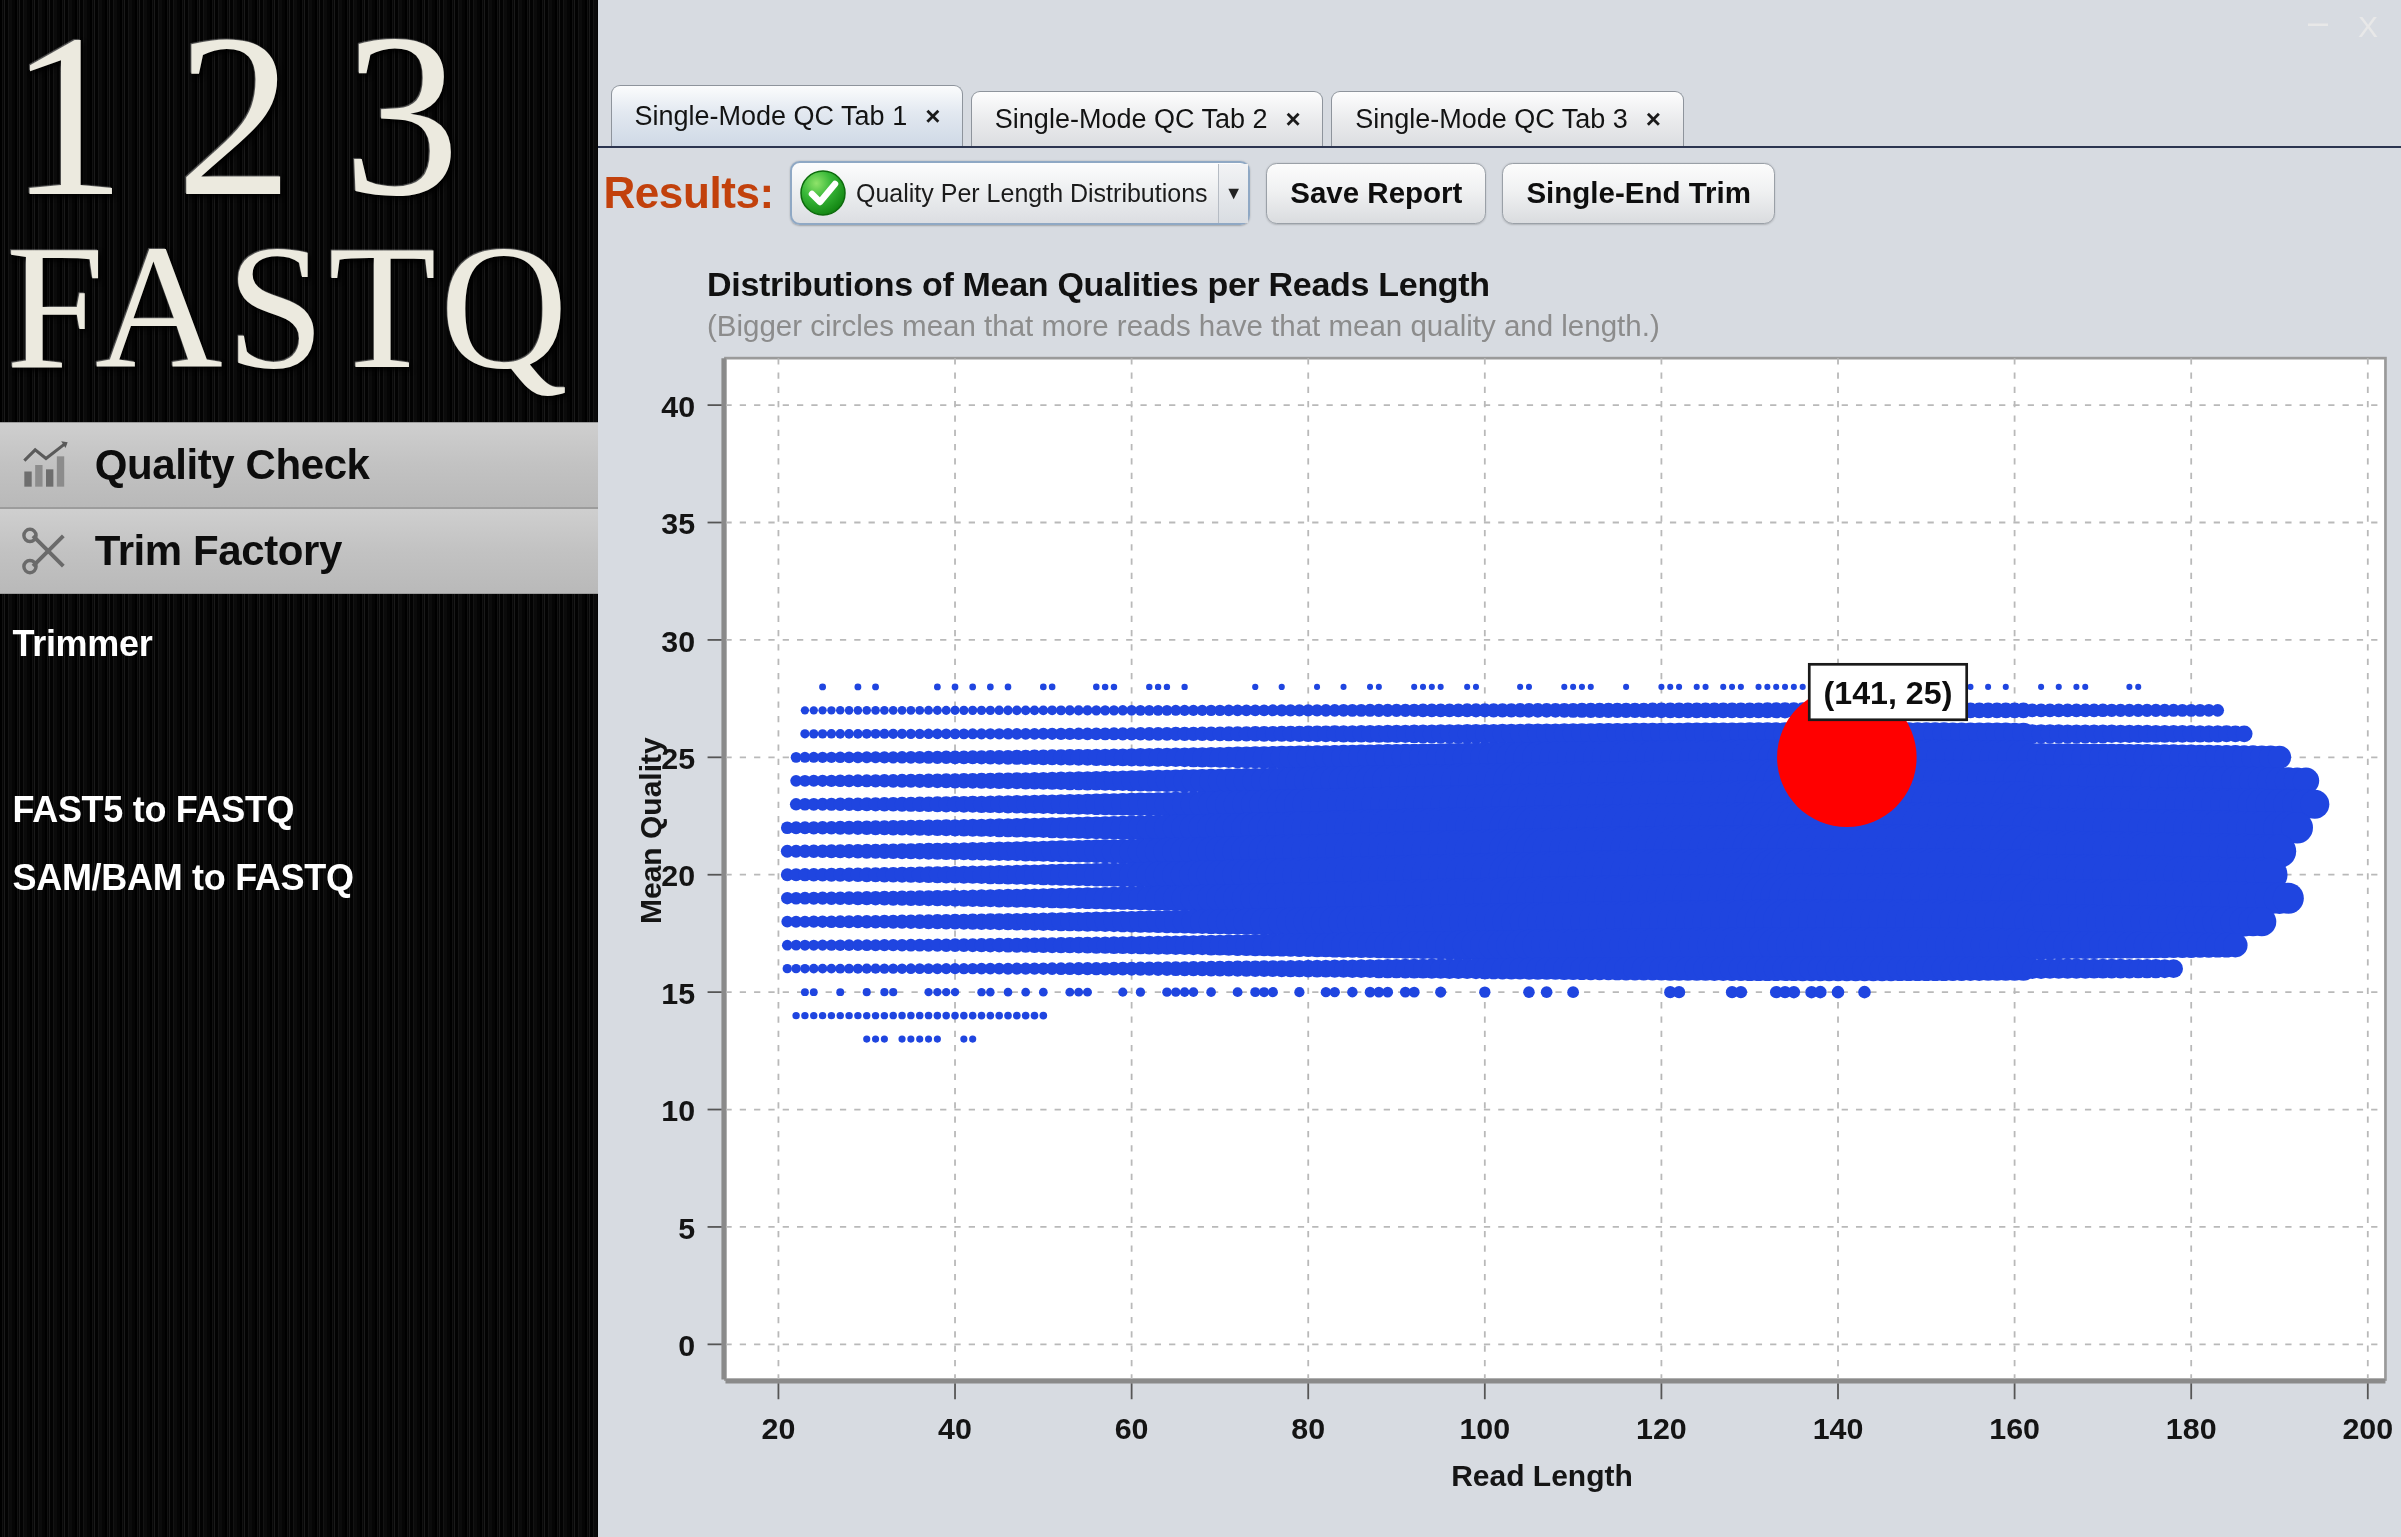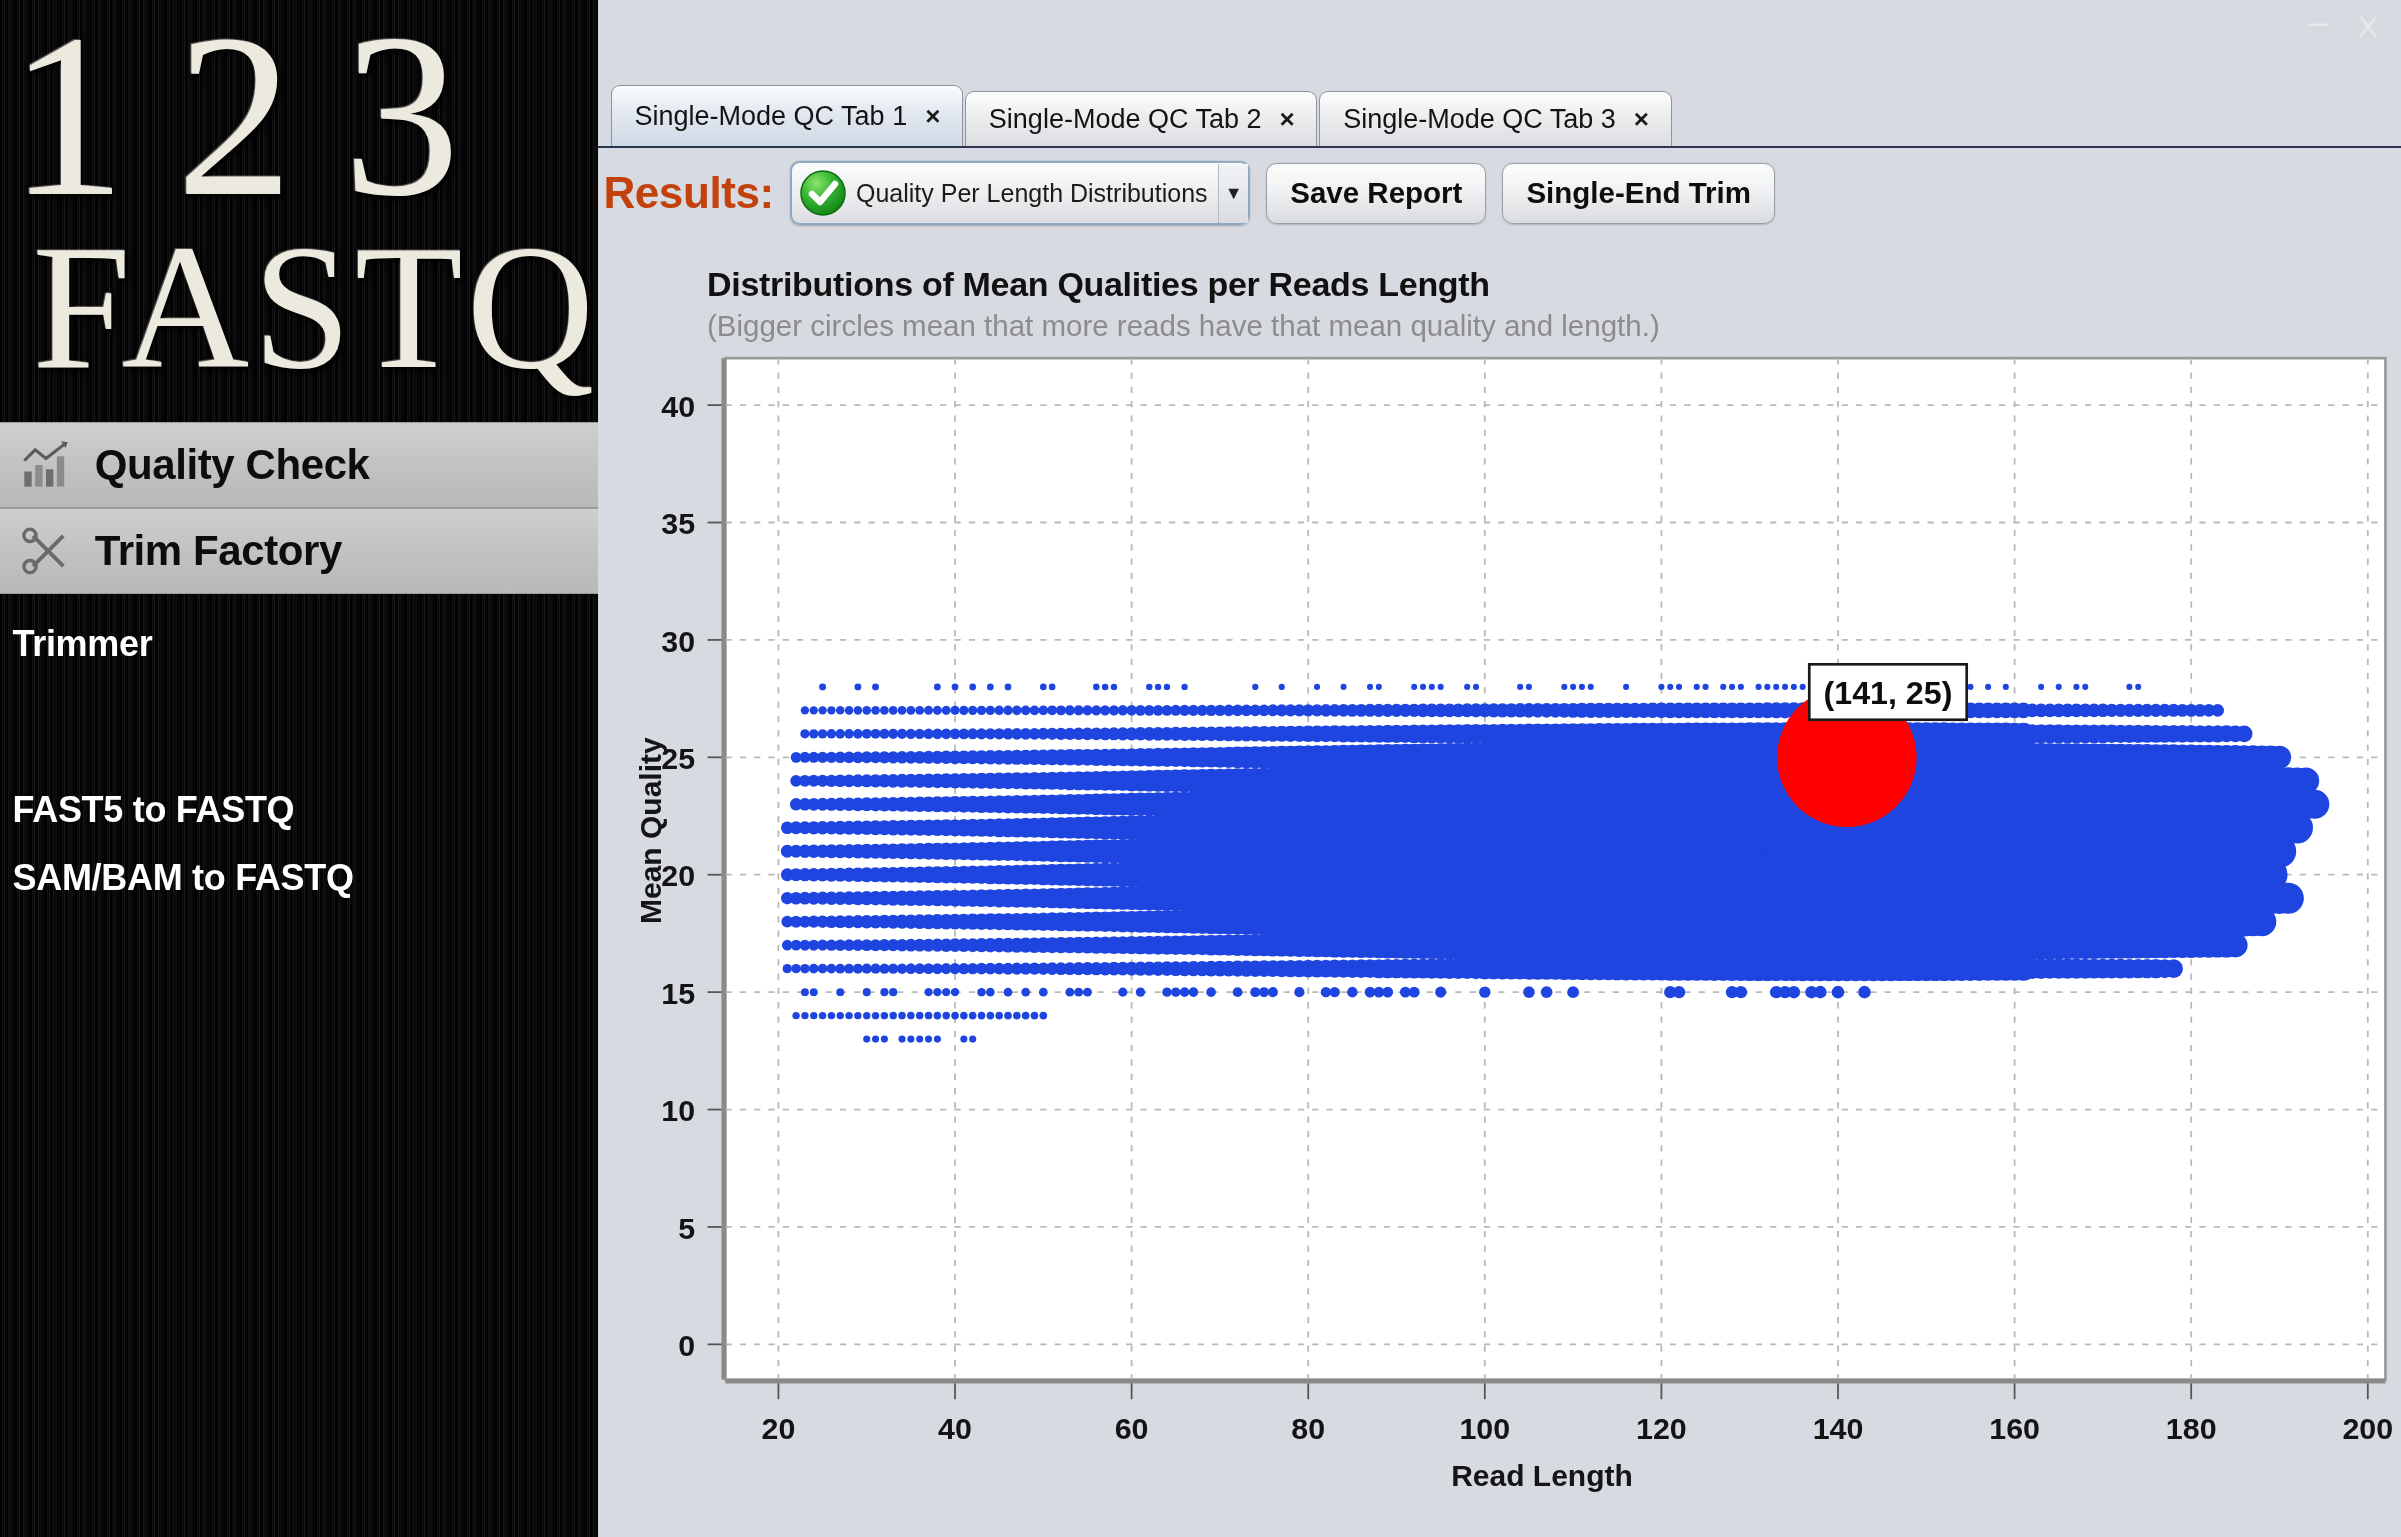--- a/index.html
+++ b/index.html
@@ -54,21 +54,21 @@
   }
   .logo-line {
     text-align: left;
     font-family: "Liberation Serif", "DejaVu Serif", serif;
     color: #eceadf;
     line-height: 0.93;
     text-shadow: 2.7px 2.7px 5.4px rgba(0,0,0,0.95), -0.9px -0.9px 0.9px rgba(255,255,255,0.35);
     white-space: nowrap;
   }
   .logo-123 { font-size: 234px; letter-spacing: 50px; padding-left: 9px; }
-  .logo-fastq { font-size: 177px; letter-spacing: 3.6px; padding-left: 21px; text-align: right; }
+  .logo-fastq { font-size: 177px; letter-spacing: 3.6px; padding-left: 6px; }
 
   .sec-header {
     position: relative;
     height: 86px; width: 598px;
     background: linear-gradient(180deg, #cfcfcf 0%, #c2c2c2 50%, #b9b9b9 100%);
     display: flex; align-items: center;
     padding-left: 19.7px; gap: 23px;
     border-top: 0.9px solid #9c9c9c;
     border-bottom: 0.9px solid #9c9c9c;
   }
@@ -112,21 +112,21 @@
   .tab {
     height: 55px;
     display: flex; align-items: center; gap: 18px;
     padding: 0 21.5px 0 23px;
     border: 0.9px solid #8e949c;
     border-bottom: none;
     border-radius: 9px 9px 0 0;
     background: linear-gradient(180deg, #fdfdfd 0%, #e9eaec 55%, #dcdee1 100%);
     font-size: 27px; color: #131313;
     cursor: pointer; white-space: nowrap;
-    margin-right: 2px;
+    margin-right: 8px;
     position: relative;
   }
   .tab.active {
     background: linear-gradient(180deg, #fbfcfd 0%, #e2e8f0 45%, #cfd9e6 100%);
     height: 61px;
   }
   .tab .x { font-size: 26px; font-weight: bold; color: #1a1a1a; }
 
   .toolbar {
     position: absolute; left: 0; top: 150px;

